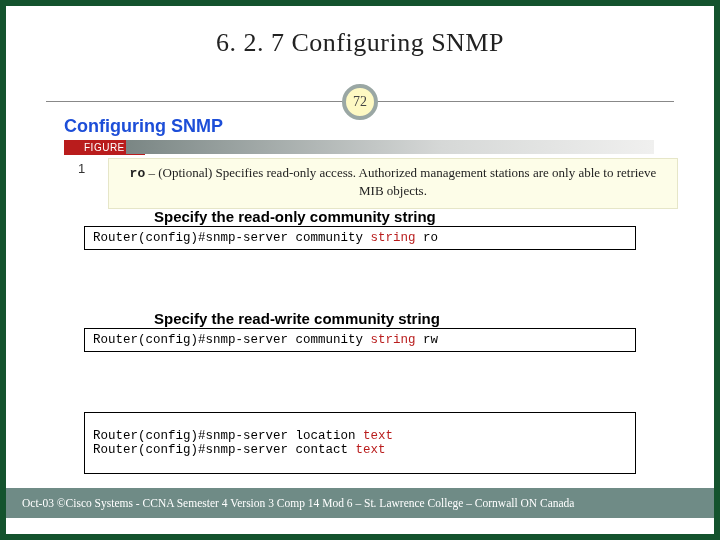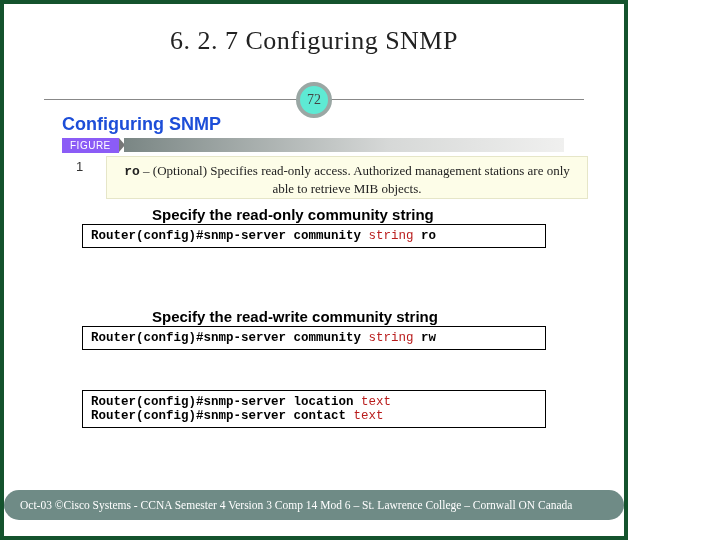--- a/index.html
+++ b/index.html
@@ -6,24 +6,24 @@
   body {
     margin: 0;
     width: 720px;
     height: 540px;
     font-family: Georgia, 'Times New Roman', serif;
     background: #fff;
     position: relative;
     overflow: hidden;
   }
   .slide {
-    width: 628px;
+    width: 720px;
     height: 540px;
     position: relative;
-    border: 4px solid #14532d;
+    border: 6px solid #14532d;
   }
   .title {
     text-align: center;
     font-size: 26px;
     color: #222;
     margin-top: 22px;
     letter-spacing: 0.5px;
   }
   .title-rule {
     position: absolute;
@@ -34,46 +34,46 @@
   }
   .badge {
     position: absolute;
     top: 78px;
     left: 50%;
     transform: translateX(-50%);
     width: 36px;
     height: 36px;
     border: 4px solid #9aa7a4;
     border-radius: 50%;
-    background: #5eead4;
+    background: #fef9c3;
     display: flex;
     align-items: center;
     justify-content: center;
     font-size: 14px;
     color: #444;
     font-family: Georgia, serif;
   }
   .subhead {
     position: absolute;
     top: 110px;
     left: 58px;
     font-family: Arial, sans-serif;
     font-weight: bold;
     font-size: 18px;
     color: #1d4ed8;
   }
   .fig-label {
     position: absolute;
     top: 134px;
     left: 58px;
-    background: #8b5cf6;
+    background: #b91c1c;
     color: #fff;
     font-family: Arial, sans-serif;
     font-size: 10px;
-    padding: 2px 8px;
+    padding: 2px 20px;
     letter-spacing: 0.5px;
   }
   .fig-label::after {
     content: "";
     position: absolute;
     top: 0;
     right: -6px;
     width: 0; height: 0;
     border-top: 7px solid transparent;
     border-bottom: 7px solid transparent;
@@ -91,21 +91,21 @@
     position: absolute;
     top: 134px;
     left: 120px;
     right: 60px;
     height: 14px;
     background: linear-gradient(to right, #7a8684 0%, #d6d8d7 60%, #f0f0ef 100%);
   }
   .note {
     background: #fdfde8;
     border: 1px solid #e6e6c8;
-    padding: 6px 14px 0 14px;
+    padding: 6px 14px 8px 14px;
     font-size: 13px;
     color: #222;
     text-align: center;
     line-height: 1.3;
   }
   .note .kw {
     font-family: "Courier New", monospace;
     font-weight: bold;
   }
   .note1 { position: absolute; top: 152px; left: 102px; right: 36px; }
@@ -125,37 +125,36 @@
     right: 78px;
     border: 1px solid #000;
     background: #fff;
     font-family: "Courier New", monospace;
     font-size: 12.5px;
     color: #000;
     padding: 4px 8px;
   }
   .cmd1 { top: 220px; }
   .cmd2 { top: 322px; }
-  .cmd3 { top: 386px; padding: 4px 8px; }
-  .cmdbox .b { font-weight: bold; }
+  .cmd3 { top: 406px; padding: 16px 8px; }
+  .cmdbox .b { font-weight: normal; }
   .cmdbox .i { color: #b91c1c; }
   .footer {
     position: absolute;
     bottom: 16px;
     left: 0;
     right: 0;
     height: 30px;
     background: #6f8b86;
     color: #fff;
     font-size: 11.5px;
     display: flex;
     align-items: center;
     padding: 0 16px;
     font-family: Georgia, serif;
-    border-radius: 15px;
   }
 </style>
 </head>
 <body>
 
 <div class="slide">
 
   <div class="title">6. 2. 7  Configuring SNMP</div>
   <div class="title-rule"></div>
   <div class="badge">72</div>

